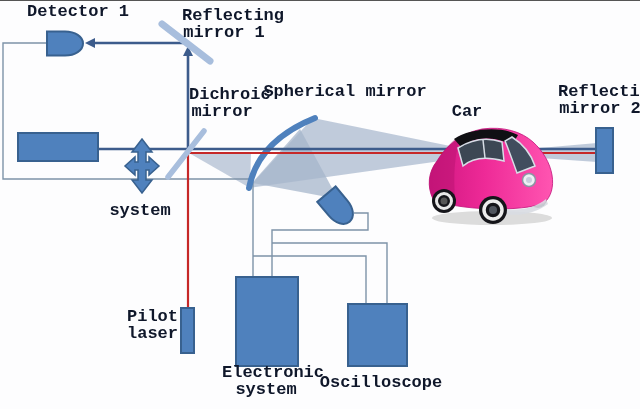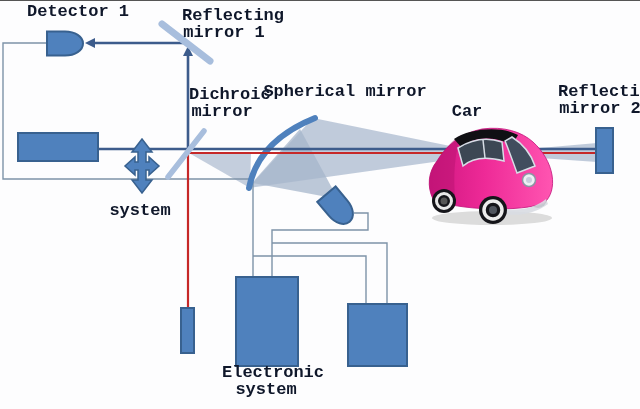--- a/index.html
+++ b/index.html
@@ -108,17 +108,19 @@
 
   <div class="lbl nowrap" style="left:339px;top:82px;margin-left:6px;">Spherical mirror</div>
 
   <div class="lbl nowrap" style="left:467px;top:102px;">Car</div>
 
   <div class="lbl" style="left:600px;top:82px;width:84px;">Reflecting mirror 2</div>
 
 
   <div class="lbl nowrap" style="left:140px;top:201px;">system</div>
 
+  <div class="lbl" style="left:152px;top:307px;width:50px;">Pilot laser</div>
 
   <div class="lbl" style="left:266px;top:363px;width:88px;">Electronic system</div>
 
+  <div class="lbl nowrap" style="left:381px;top:373px;">Oscilloscope</div>
 
 </div>
 
 </body></html>

